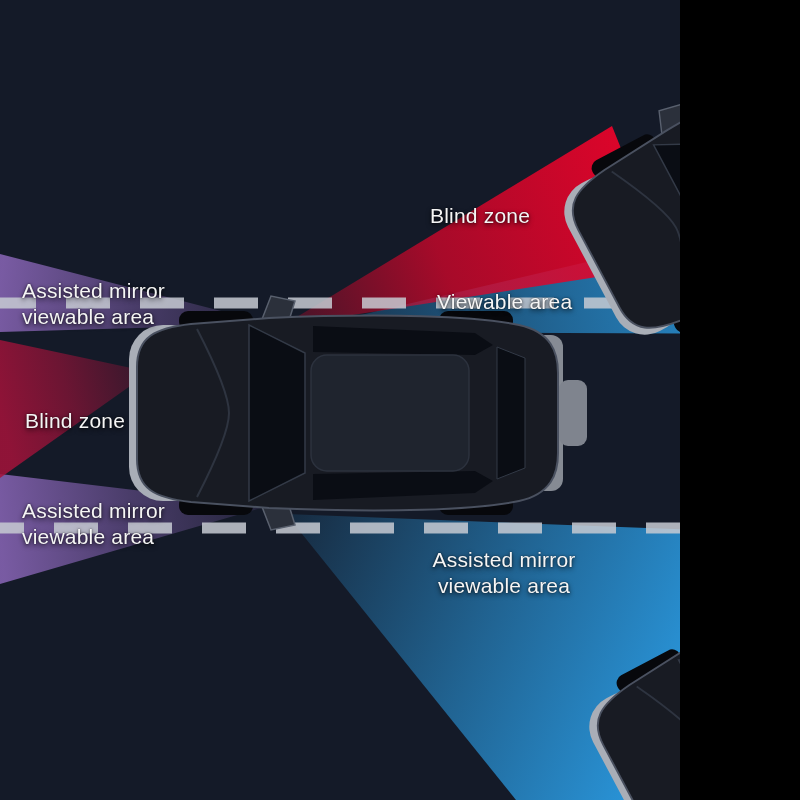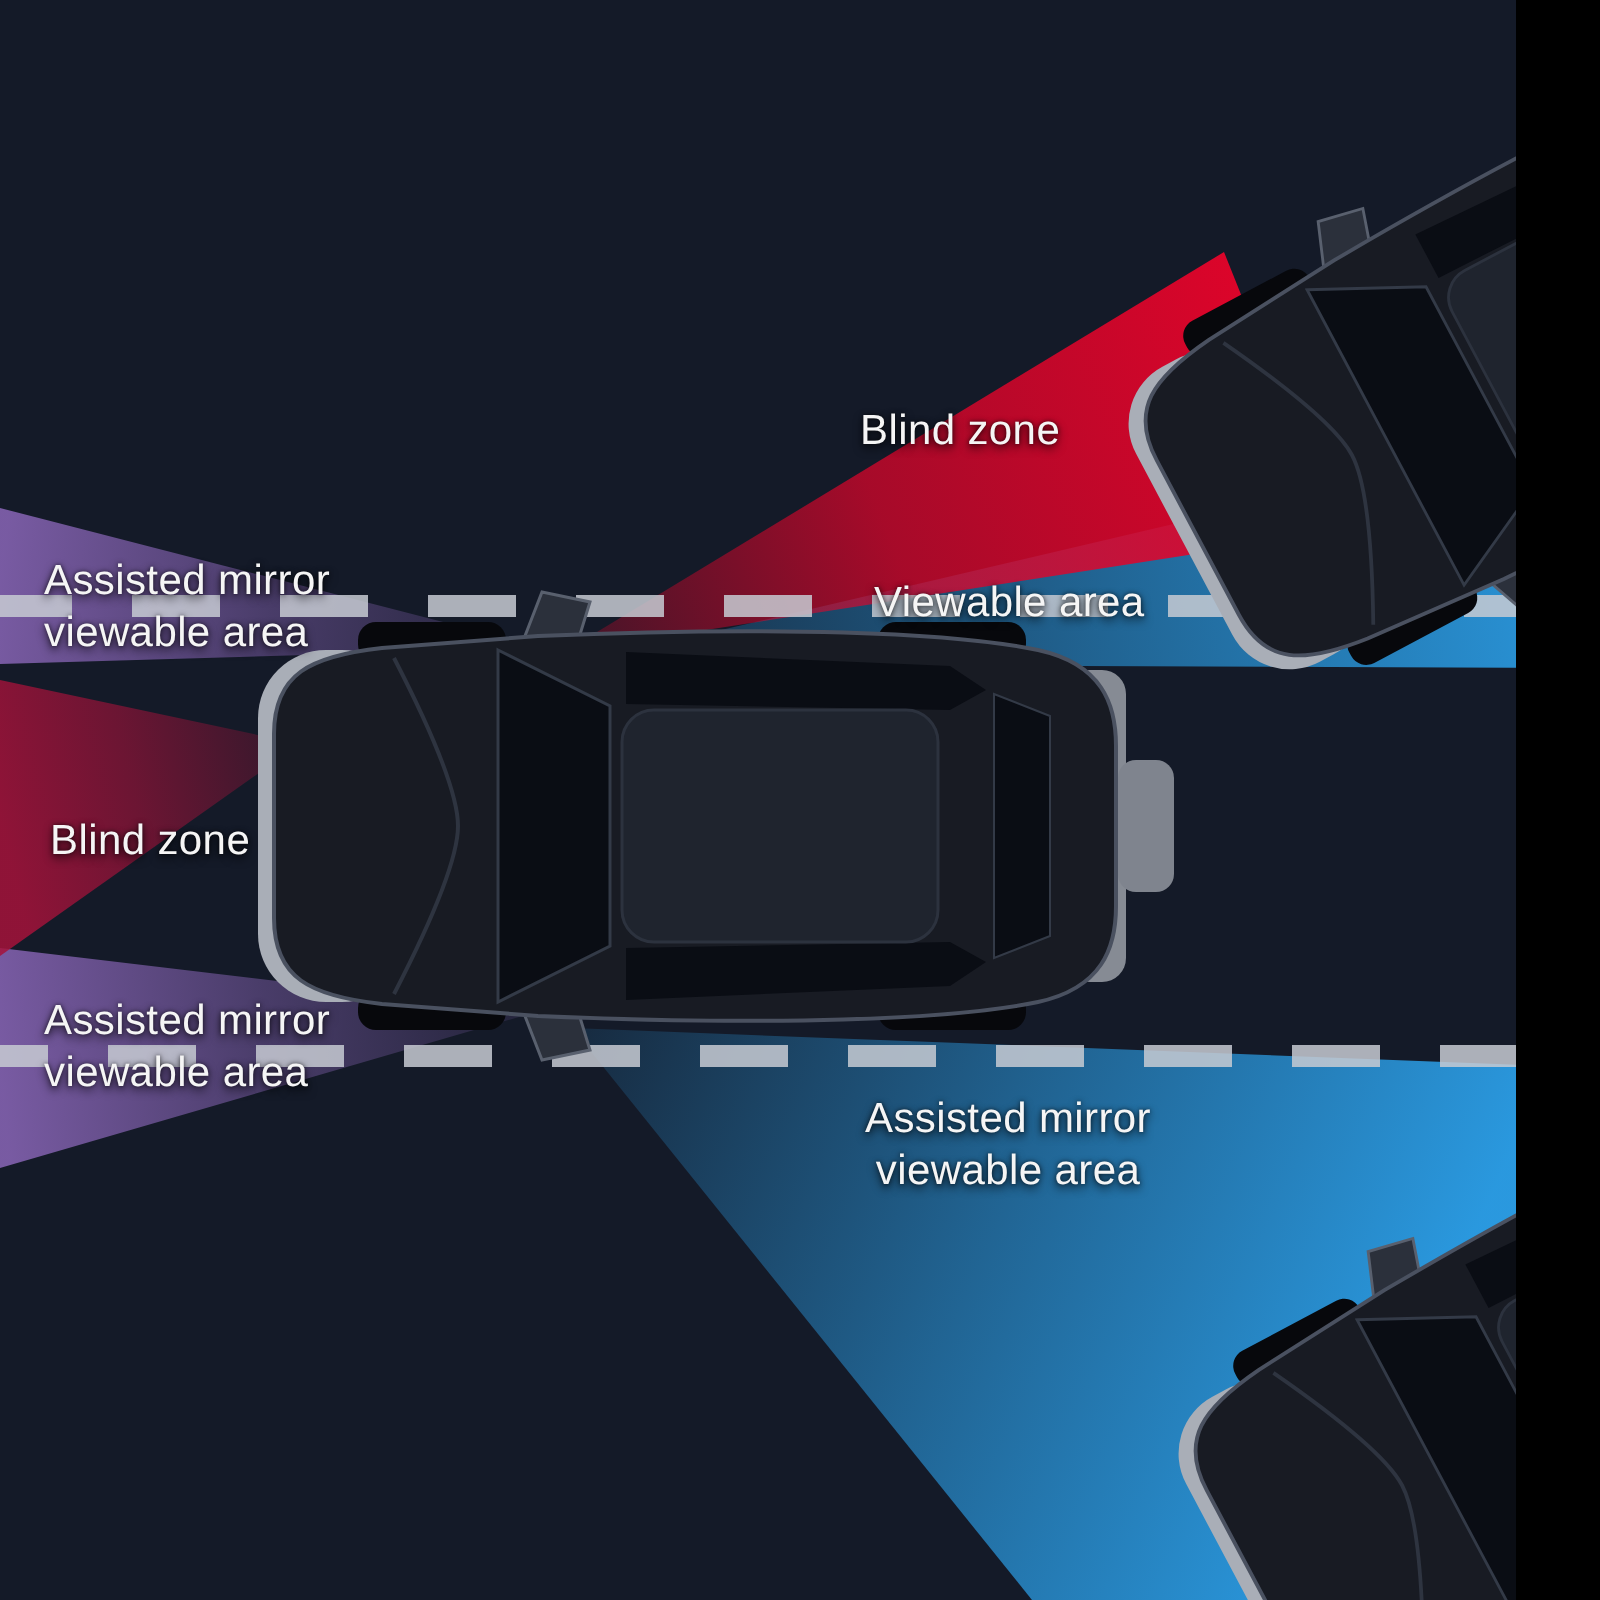--- a/index.html
+++ b/index.html
@@ -1,18 +1,18 @@
 <!DOCTYPE html>
 <html style="--background: #141a28; --blind-zone: #e0042a; --blind-zone-dim: #a5123a; --viewable: #2b9fe8; --assisted: #8a66b8; --lane-dash: #c7cbd3; --label-text: #f5f5f5;"><head>
 <meta charset="utf-8">
 <style>
   html,body{margin:0;padding:0;background:#000;}
   .stage{
     position:relative;
-    width:758px;height:800px;
+    width:680px;height:800px;
     background:var(--background,#141a28);
     overflow:hidden;
     font-family:"Liberation Sans",sans-serif;
   }
   .stage svg{position:absolute;left:0;top:0;}
   .label{
     position:absolute;
     color:var(--label-text,#f4f4f4);
     font-size:21px;
     line-height:26px;

